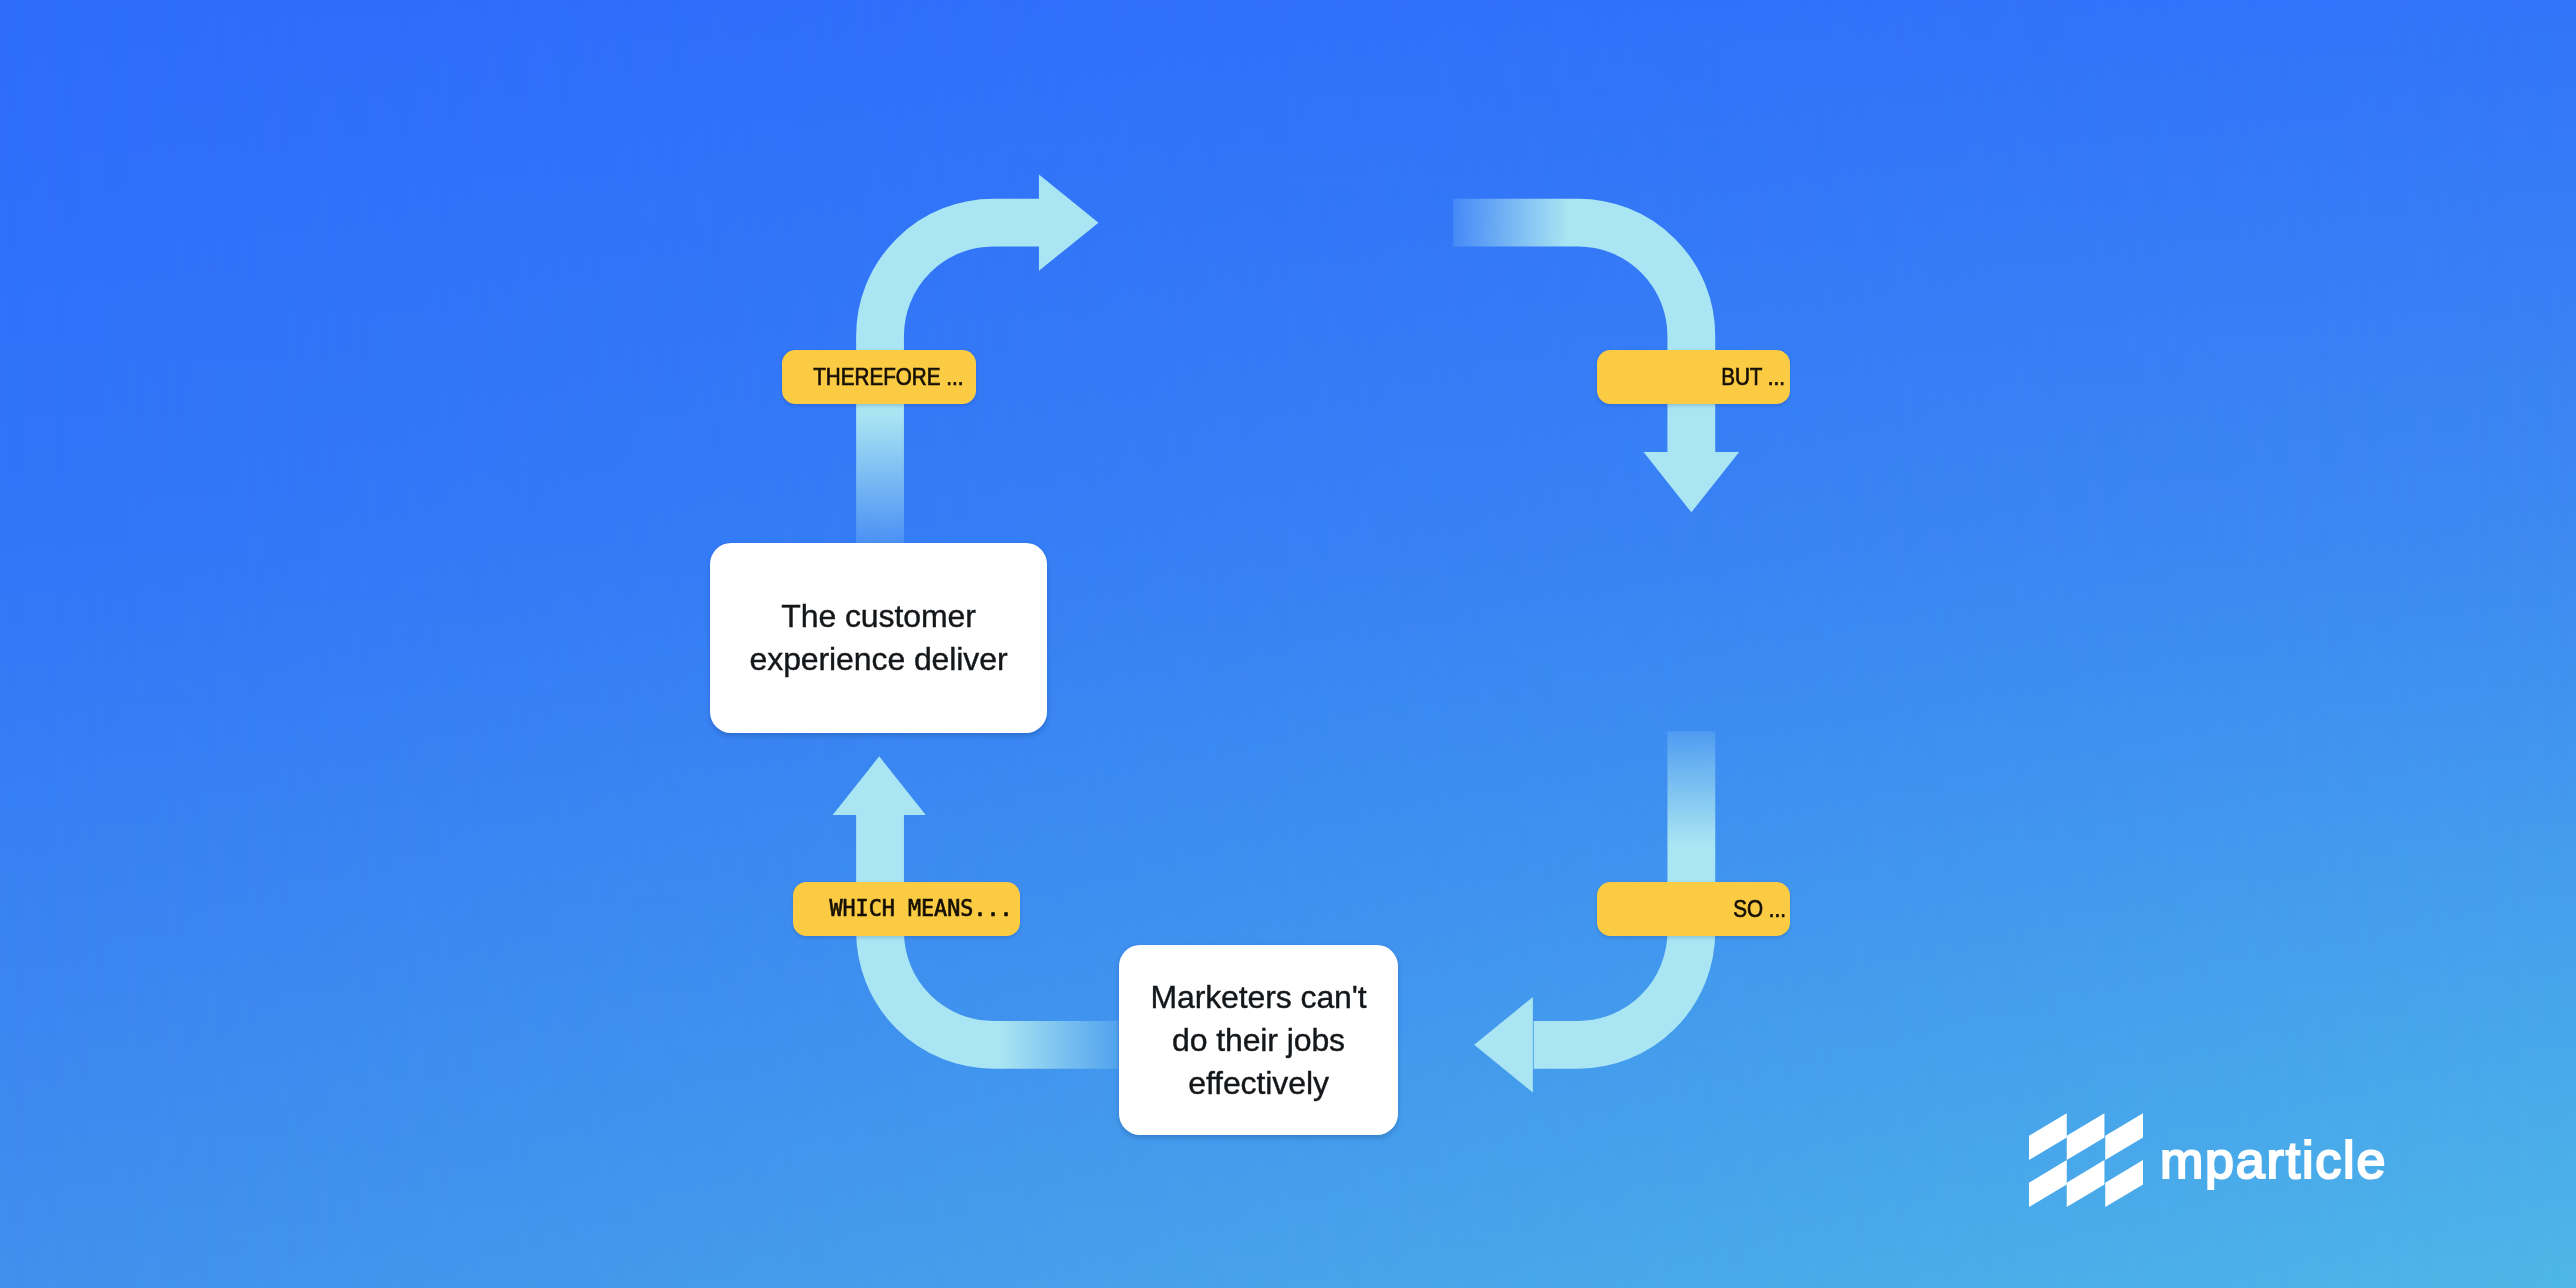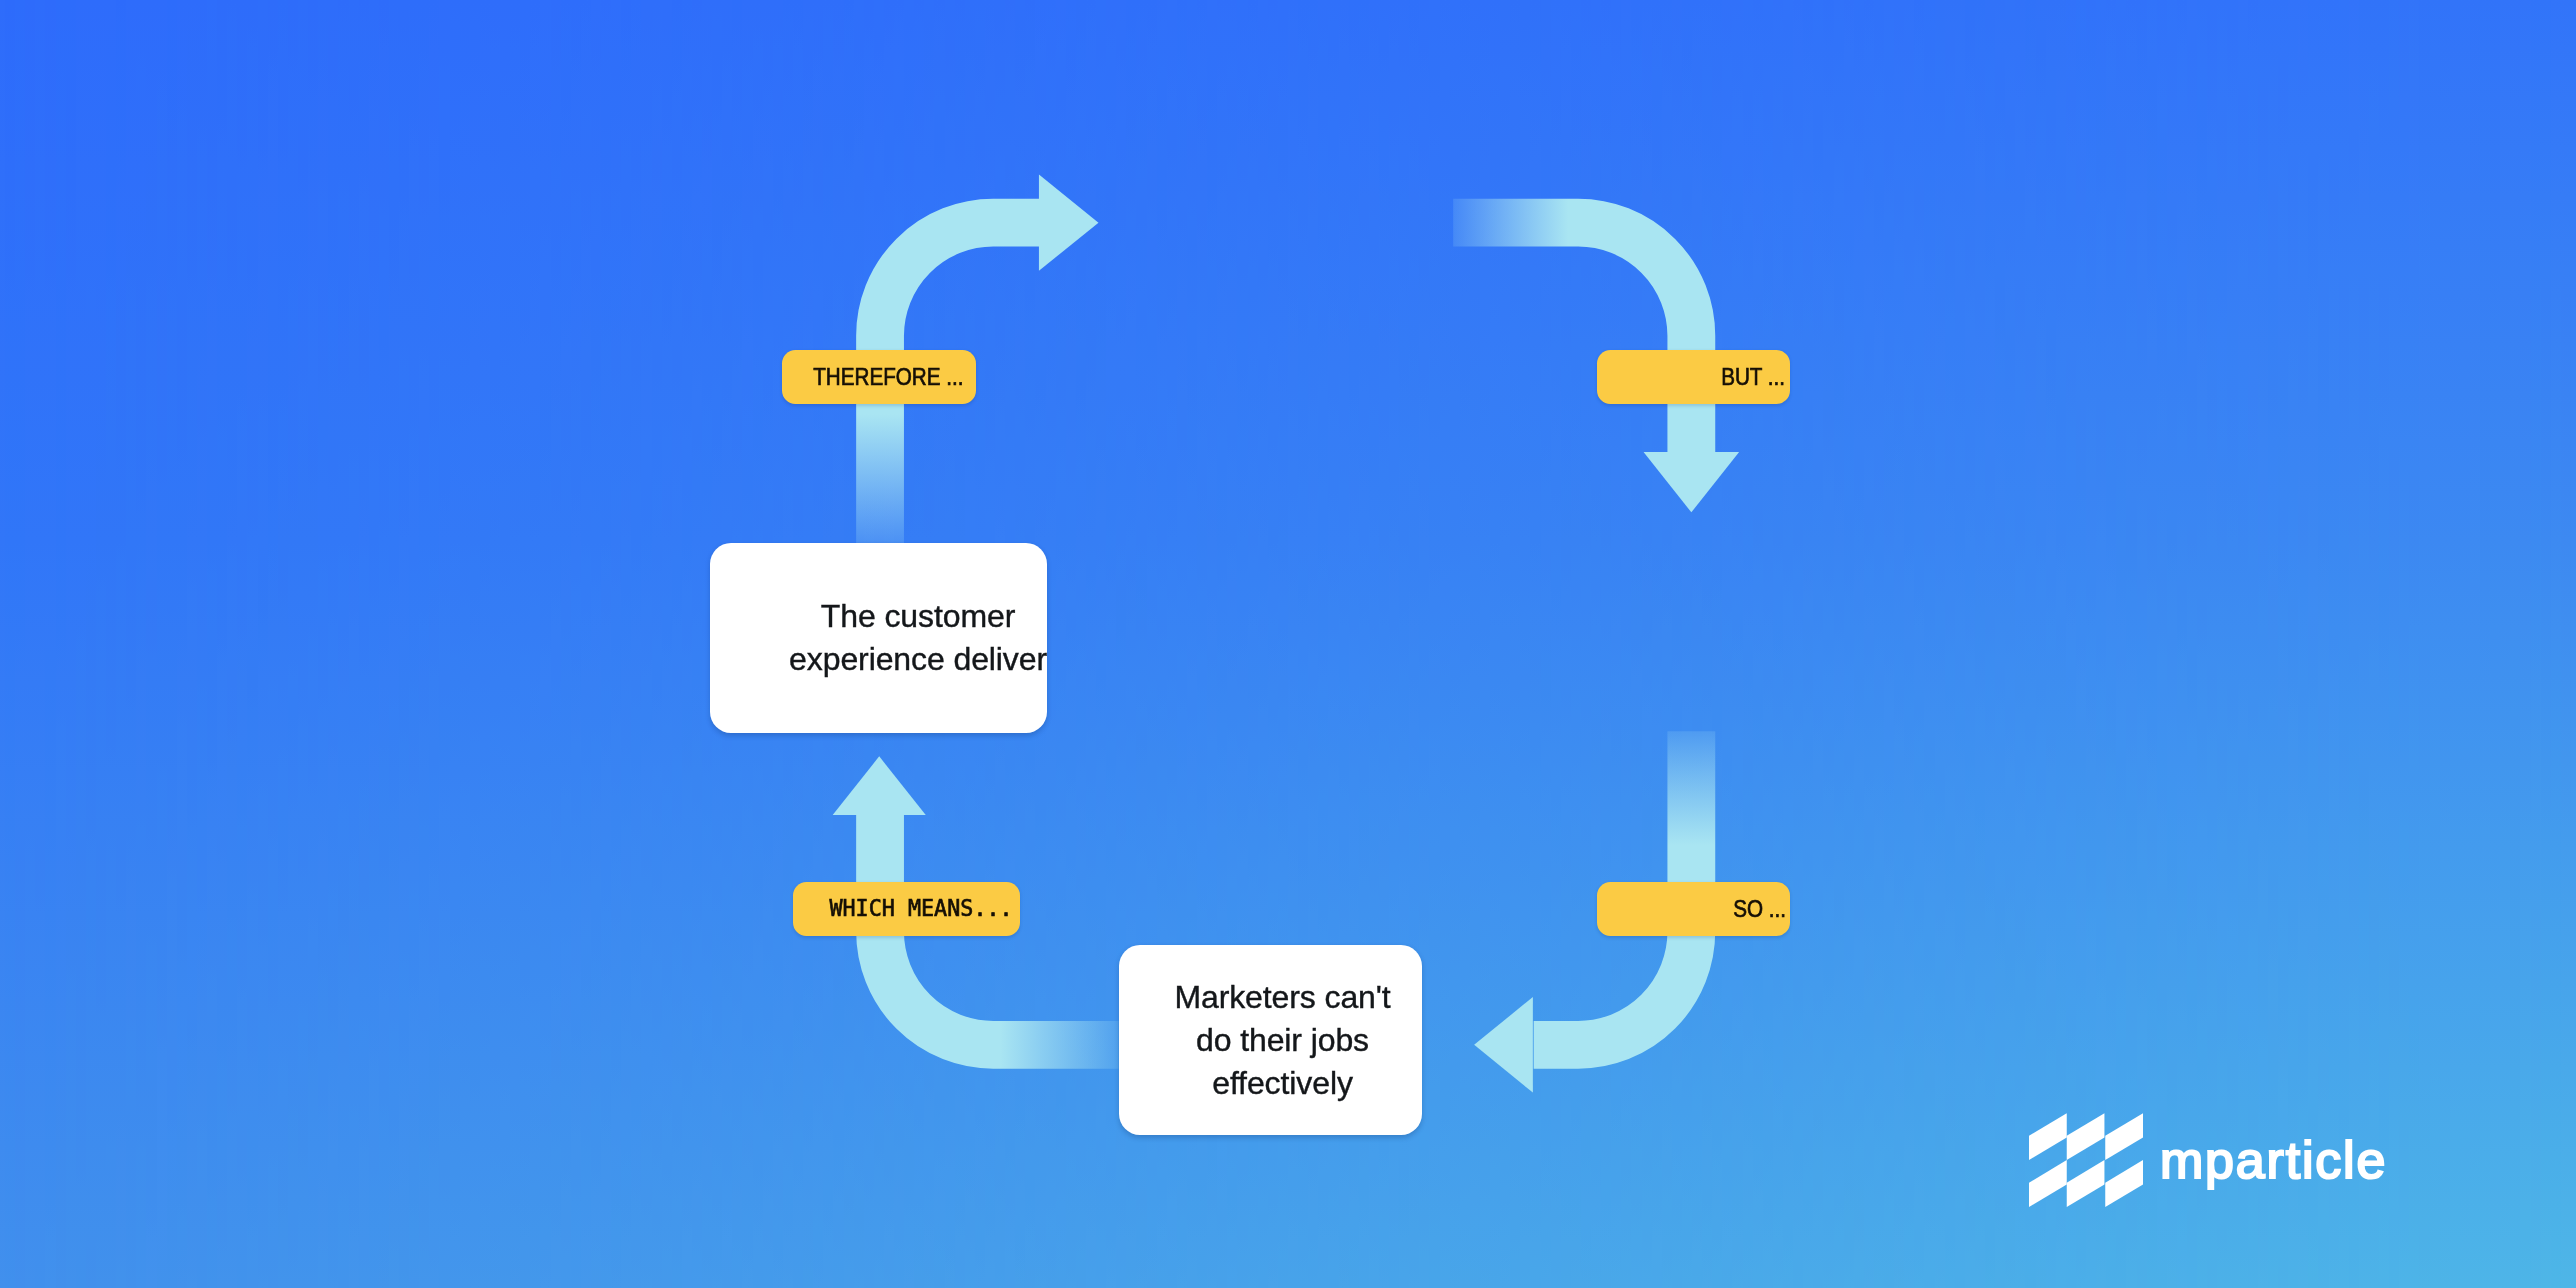--- a/index.html
+++ b/index.html
@@ -84,29 +84,29 @@
     </g>
 
     <g>
       <path d="M1334 1246 L1184.5 1246 A135 135 0 0 1 1049.5 1111 L1049.5 972" fill="none" stroke="url(#gLeft)" stroke-width="57"></path>
       <path d="M993 972 L1048.5 902 L1104 972 Z" fill="#a9e5f2"></path>
     </g>
   </svg>
 
 
 
-  <div class="node" style="left:1119px;top:945px;width:279px;height:190px;padding-left:24px;">
+  <div class="node" style="left:1119px;top:945px;width:279px;height:190px;">
     <div class="txt">
       <div>Marketers can't</div>
       <div>do their jobs</div>
       <div>effectively</div>
     </div>
   </div>
 
-  <div class="node" style="left:710px;top:543px;width:337px;height:190px;justify-content:flex-end;">
+  <div class="node" style="left:710px;top:543px;width:337px;height:190px;">
     <div class="txt">
       <div>The customer</div>
       <div>experience deliver</div>
     </div>
   </div>
 
   <div class="badge" style="left:782px;top:350px;width:194px;height:54px;">
     <span class="txt">THEREFORE ...</span>
   </div>
 

